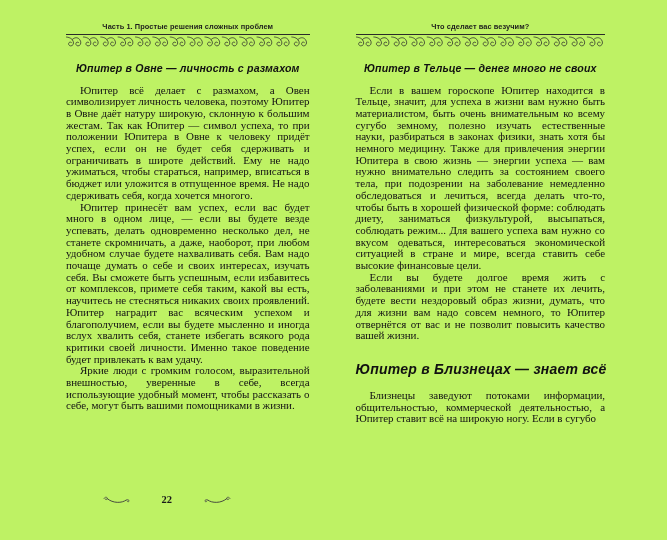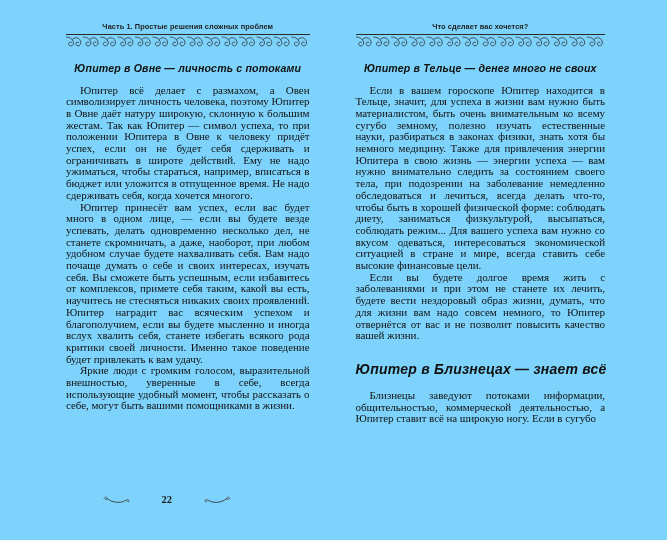--- a/index.html
+++ b/index.html
@@ -12,21 +12,21 @@
     height: 540px;
     overflow: hidden;
     font-family: "Liberation Serif", serif;
     color: #1a1a1a;
   }
 
   .spread {
     position: relative;
     width: 667px;
     height: 540px;
-    background: #7dd3fc;
+    background: #bef264;
     display: flex;
   }
 
   .page {
     position: relative;
     width: 333.5px;
     height: 540px;
     box-sizing: border-box;
   }
 
@@ -138,21 +138,21 @@
           <use href="#curlL" x="139.2"></use>
           <use href="#curlL" x="156.6"></use>
           <use href="#curlL" x="174.0"></use>
           <use href="#curlL" x="191.4"></use>
           <use href="#curlL" x="208.8"></use>
           <use href="#curlL" x="226.2"></use>
         </g>
       </svg>
     </div>
 
-    <h2 class="section-title">Юпитер в Овне — личность с потоками</h2>
+    <h2 class="section-title">Юпитер в Овне — личность с размахом</h2>
 
     <div class="body-text">
       <p>Юпитер всё делает с размахом, а Овен символизирует личность человека, поэтому Юпитер в Овне даёт натуру широкую, склонную к большим жестам. Так как Юпитер — символ успеха, то при положении Юпитера в Овне к человеку придёт успех, если он не будет себя сдерживать и ограничивать в широте действий. Ему не надо ужиматься, чтобы стараться, например, вписаться в бюджет или уложится в отпущенное время. Не надо сдерживать себя, когда хочется многого.</p>
       <p>Юпитер принесёт вам успех, если вас будет много в одном лице, — если вы будете везде успевать, делать одновременно несколько дел, не станете скромничать, а даже, наоборот, при любом удобном случае будете нахваливать себя. Вам надо почаще думать о себе и своих интересах, изучать себя. Вы сможете быть успешным, если избавитесь от комплексов, примете себя таким, какой вы есть, научитесь не стесняться никаких своих проявлений. Юпитер наградит вас всяческим успехом и благополучием, если вы будете мысленно и иногда вслух хвалить себя, станете избегать всякого рода критики своей личности. Именно такое поведение будет привлекать к вам удачу.</p>
       <p>Яркие люди с громким голосом, выразительной внешностью, уверенные в себе, всегда использующие удобный момент, чтобы рассказать о себе, могут быть вашими помощниками в жизни.</p>
     </div>
 
     <div class="folio">
       <svg class="flourish" width="44" height="12" viewBox="0 0 44 12" xmlns="http://www.w3.org/2000/svg">
         <path d="M2 4.4 C3.1 2.6 5.4 2.8 5.2 4.6 C5.05 5.9 3.3 6.1 3.1 4.9" fill="none" stroke="#4a4a4a" stroke-width="0.8" stroke-linecap="round"></path>
@@ -163,21 +163,21 @@
       <svg class="flourish" width="44" height="12" viewBox="0 0 44 12" xmlns="http://www.w3.org/2000/svg">
         <path d="M42 4.4 C40.9 2.6 38.6 2.8 38.8 4.6 C38.95 5.9 40.7 6.1 40.9 4.9" fill="none" stroke="#4a4a4a" stroke-width="0.8" stroke-linecap="round"></path>
         <path d="M38.8 4.6 C33 9.6 24 9.2 20 6.2" fill="none" stroke="#3a3a3a" stroke-width="0.9" stroke-linecap="round"></path>
         <path d="M20 6.2 C18.6 5.2 16.8 5.6 17 7 C17.15 8.1 18.6 8.2 18.8 7.2" fill="none" stroke="#4a4a4a" stroke-width="0.8" stroke-linecap="round"></path>
       </svg>
     </div>
   </div>
 
   <div class="page page-right">
 
-    <div class="running-head">Что сделает вас хочется?</div>
+    <div class="running-head">Что сделает вас везучим?</div>
 
     <div class="ornament">
       <svg viewBox="0 0 244 13" preserveAspectRatio="none" xmlns="http://www.w3.org/2000/svg">
         <defs>
           <g id="curlR">
             <path d="M0 1 C0 1 4 1 6.2 3.6 C8 5.7 8 8.6 6 9.6 C4.2 10.5 2.4 9.3 2.6 7.6 C2.8 6.2 4.4 5.6 5.4 6.4" fill="none" stroke="#2a2a2a" stroke-width="0.75" stroke-linecap="round"></path>
             <path d="M6.2 3.6 C8.4 1.2 11.6 1 13.6 3.4 C15.4 5.6 15.2 8.6 13.2 9.6 C11.4 10.5 9.7 9.2 9.9 7.5 C10.1 6.1 11.7 5.6 12.6 6.4" fill="none" stroke="#2a2a2a" stroke-width="0.75" stroke-linecap="round"></path>
           </g>
         </defs>
         <g>

